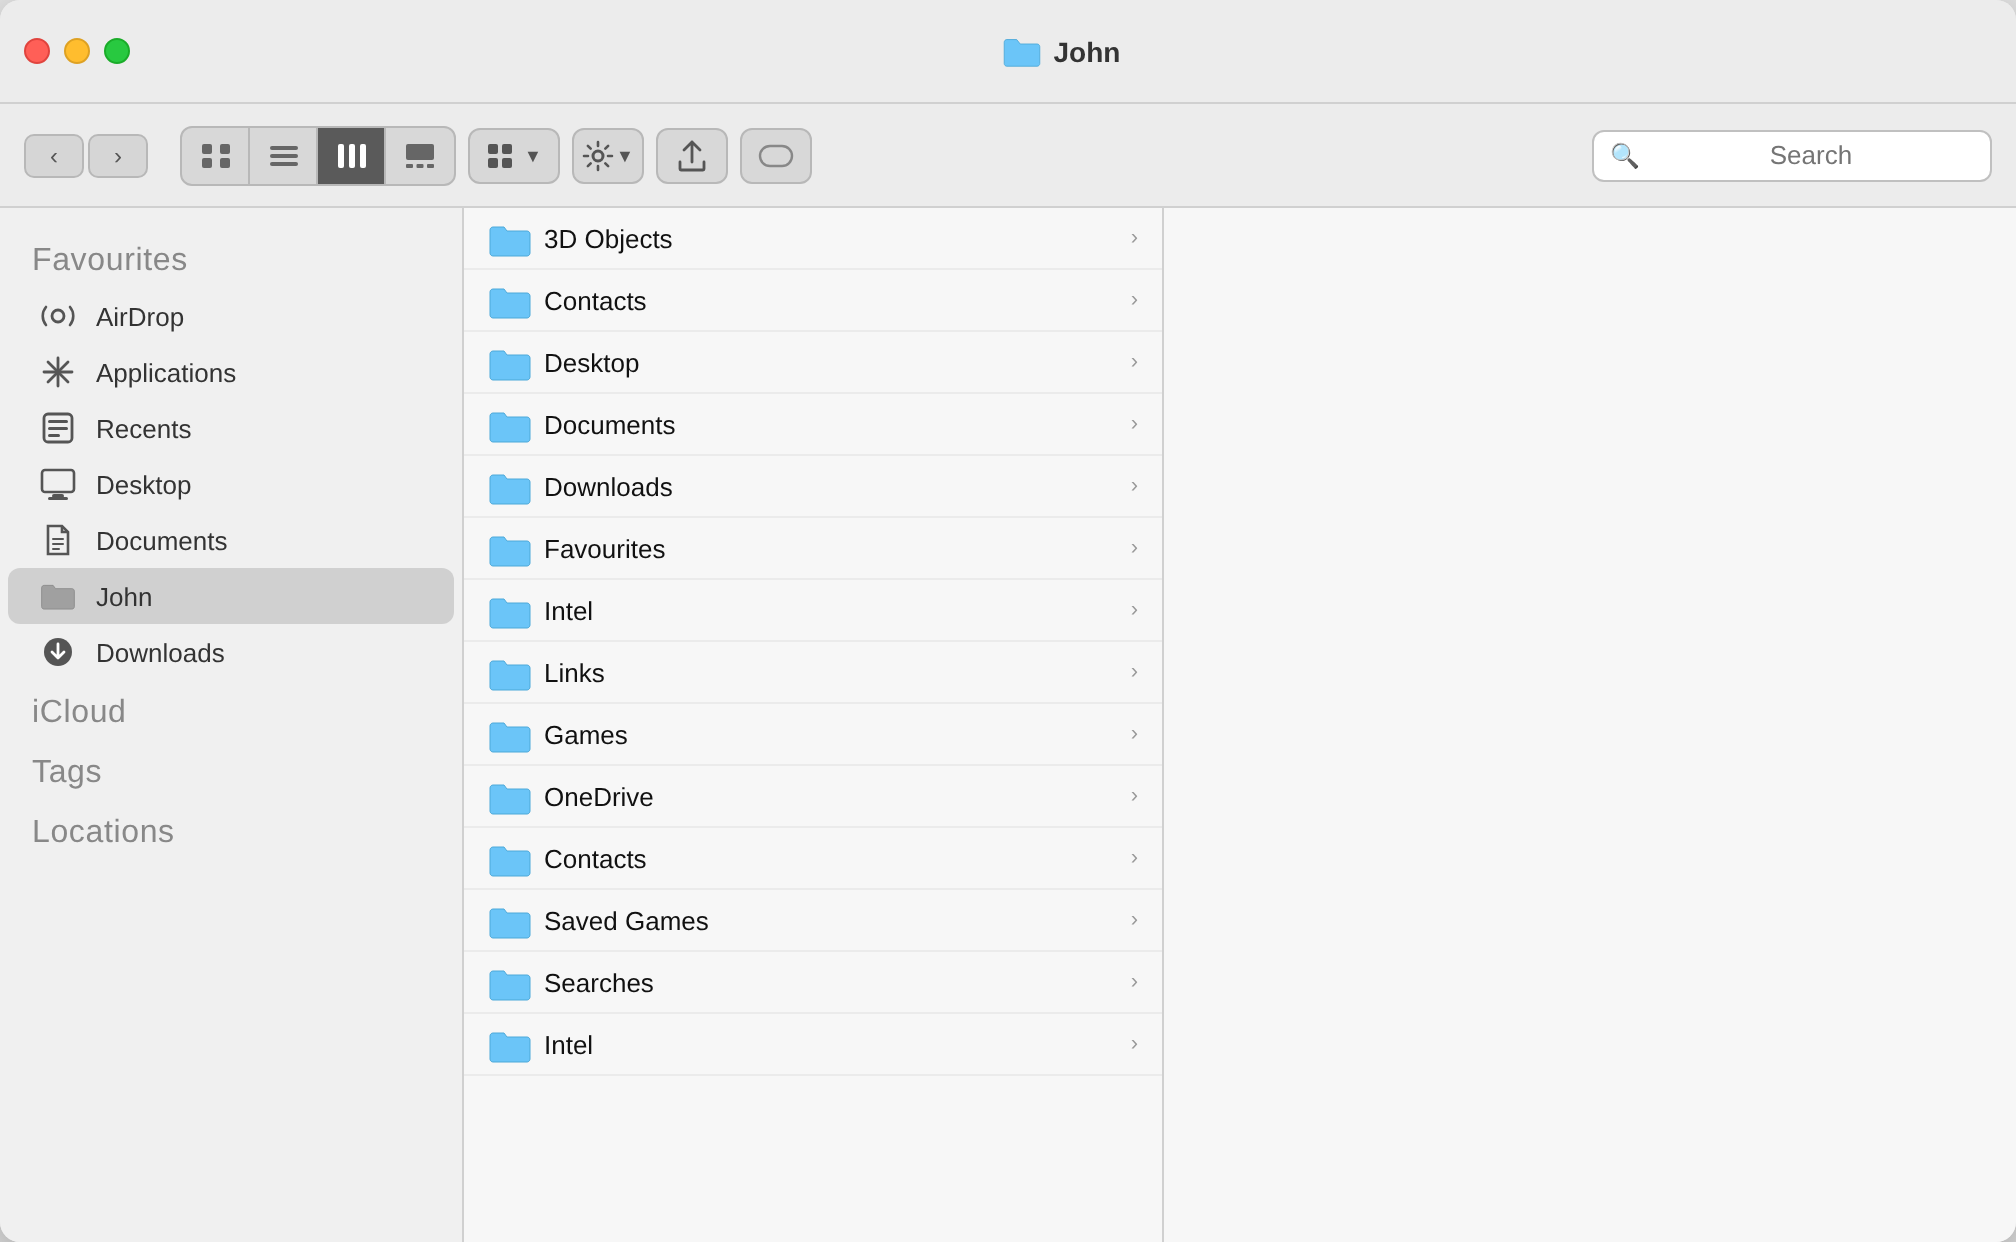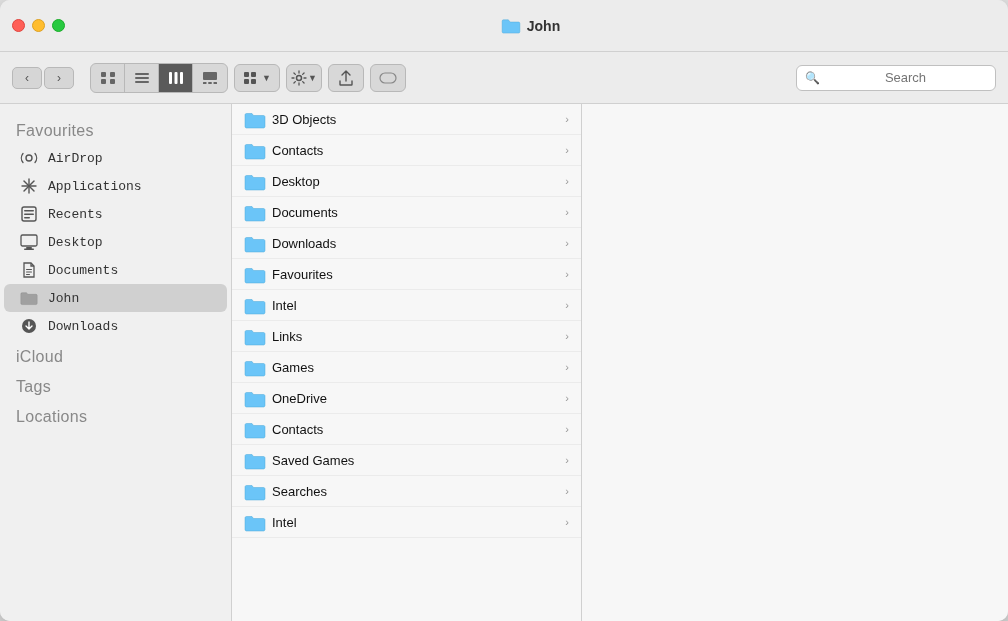--- a/index.html
+++ b/index.html
@@ -188,21 +188,20 @@
     .sidebar-item {
       display: flex;
       align-items: center;
       gap: 10px;
       padding: 5px 16px;
       font-size: 13px;
       color: #333;
       cursor: pointer;
       border-radius: 6px;
       margin: 0 4px;
-      font-family: Liberation Mono, monospace;
     }
     .sidebar-item.active { background: #d0d0d0; }
     .sidebar-item-icon {
       width: 18px;
       height: 18px;
       display: flex;
       align-items: center;
       justify-content: center;
       font-size: 15px;
       flex-shrink: 0;

